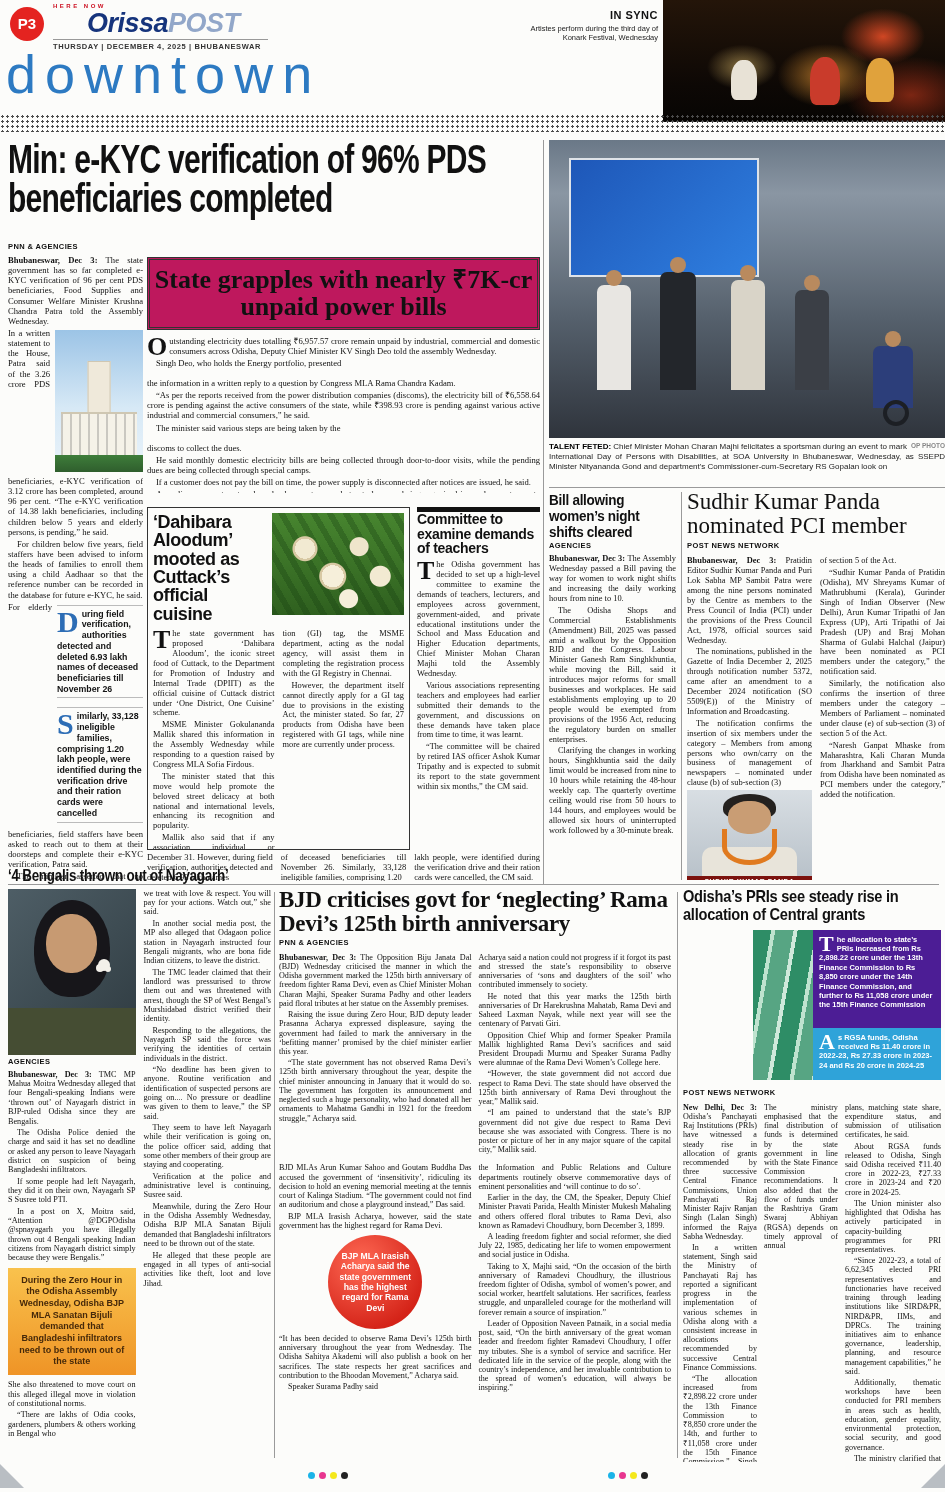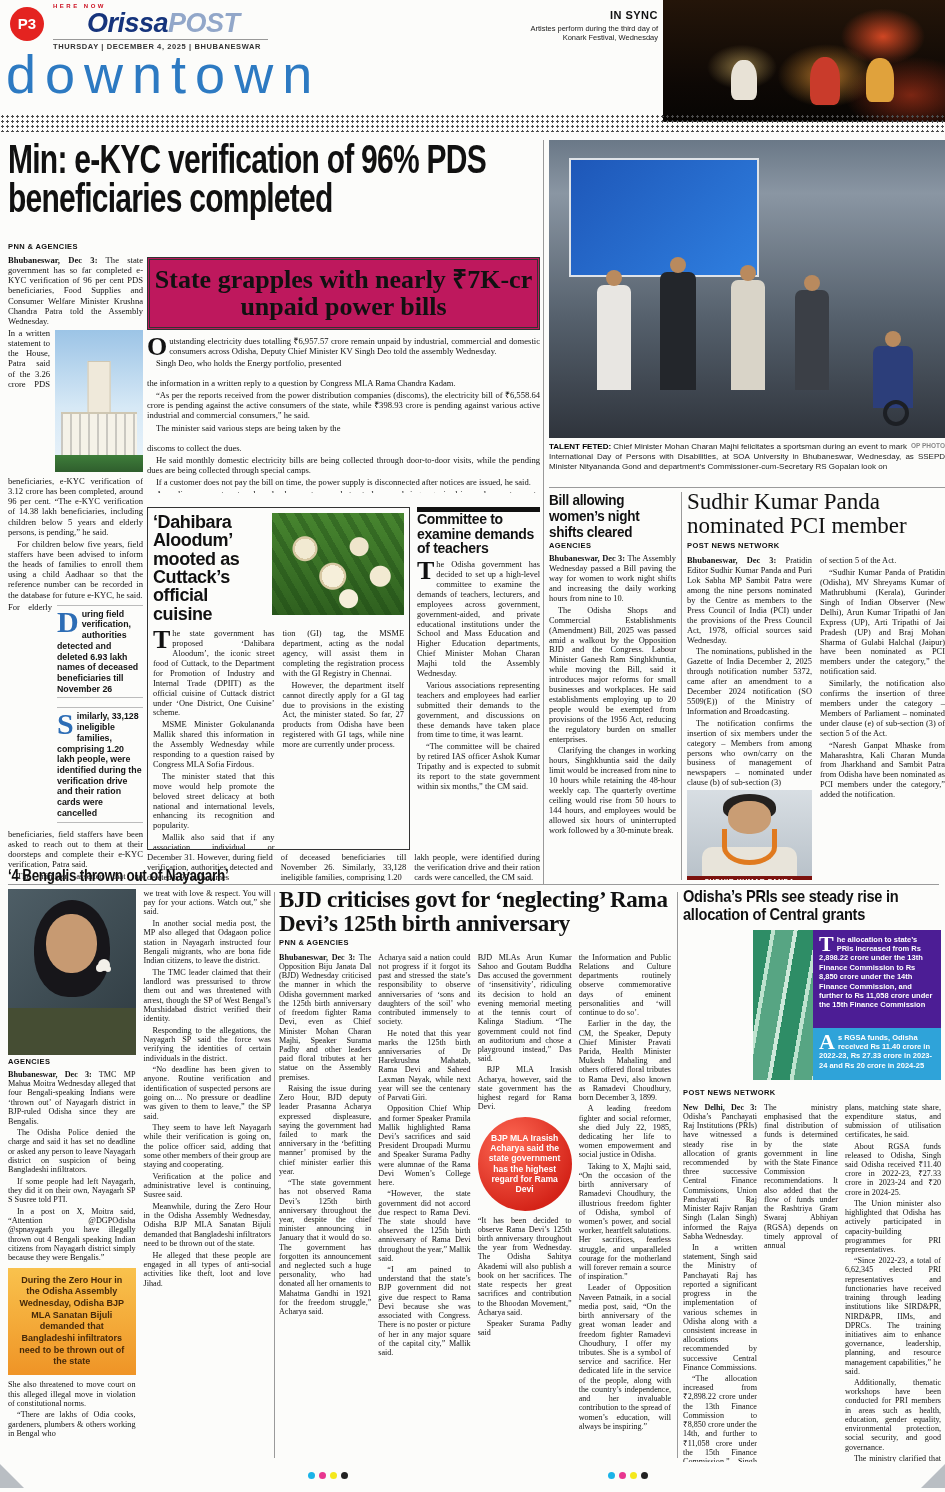--- a/index.html
+++ b/index.html
@@ -112,21 +112,21 @@
   #art-pci{left:687px;top:490px;width:258px;height:390px;}
   #pci-head{font:400 23px/1.05 "Liberation Serif",serif;margin-bottom:3px;}
   #art-pci .cols{font-size:8.4px;}
   #art-bengalis{left:8px;top:868px;width:263px;height:574px;}
   #bengalis-head span{font:800 16px/1.05 "Liberation Sans",sans-serif;letter-spacing:-.3px;transform:scaleX(.84);width:119%;}
   #art-bengalis .cols{font-size:8.2px;line-height:1.14;margin-top:4px;}
   .quote-box{background:linear-gradient(180deg,#f9c24d,#ef9426);padding:7px 6px;margin:5px 0;
     font:bold 9px/1.3 "Liberation Sans",sans-serif;color:#46290a;text-align:center;}
   #art-bjd{left:279px;top:888px;width:392px;height:574px;}
   #bjd-head{font:bold 23px/1.04 "Liberation Serif",serif;letter-spacing:-.3px;}
-  #art-bjd .cols{font-size:8.1px;line-height:1.14;grid-template-columns:1fr 1fr 1fr 1fr;gap:7px;}
+  #art-bjd .cols{font-size:8.1px;line-height:1.14;grid-template-columns:1fr 1fr;gap:7px;}
   .red-circle{width:94px;height:94px;border-radius:50%;margin:5px auto;display:flex;align-items:center;justify-content:center;
     background:radial-gradient(circle at 35% 30%,#ff6a55,#d42318 75%);color:#fff;text-align:center;
     font:bold 8.6px/1.2 "Liberation Sans",sans-serif;padding:10px;}
   #art-pris{left:683px;top:888px;width:258px;height:574px;}
   #pris-head span{font:800 17px/1.05 "Liberation Sans",sans-serif;letter-spacing:-.3px;transform:scaleX(.86);width:116%;}
   #pris-media{position:relative;height:158px;margin-top:4px;}
   .pri-call{position:absolute;right:0;width:128px;color:#fff;font:bold 7.5px/1.25 "Liberation Sans",sans-serif;
     padding:5px 6px;text-align:left;}
   .pri-call::first-letter{float:left;font:bold 22px/18px "Liberation Serif",serif;padding-right:3px;}
   #pris-call1{top:2px;height:110px;background:#4c1d95;}

